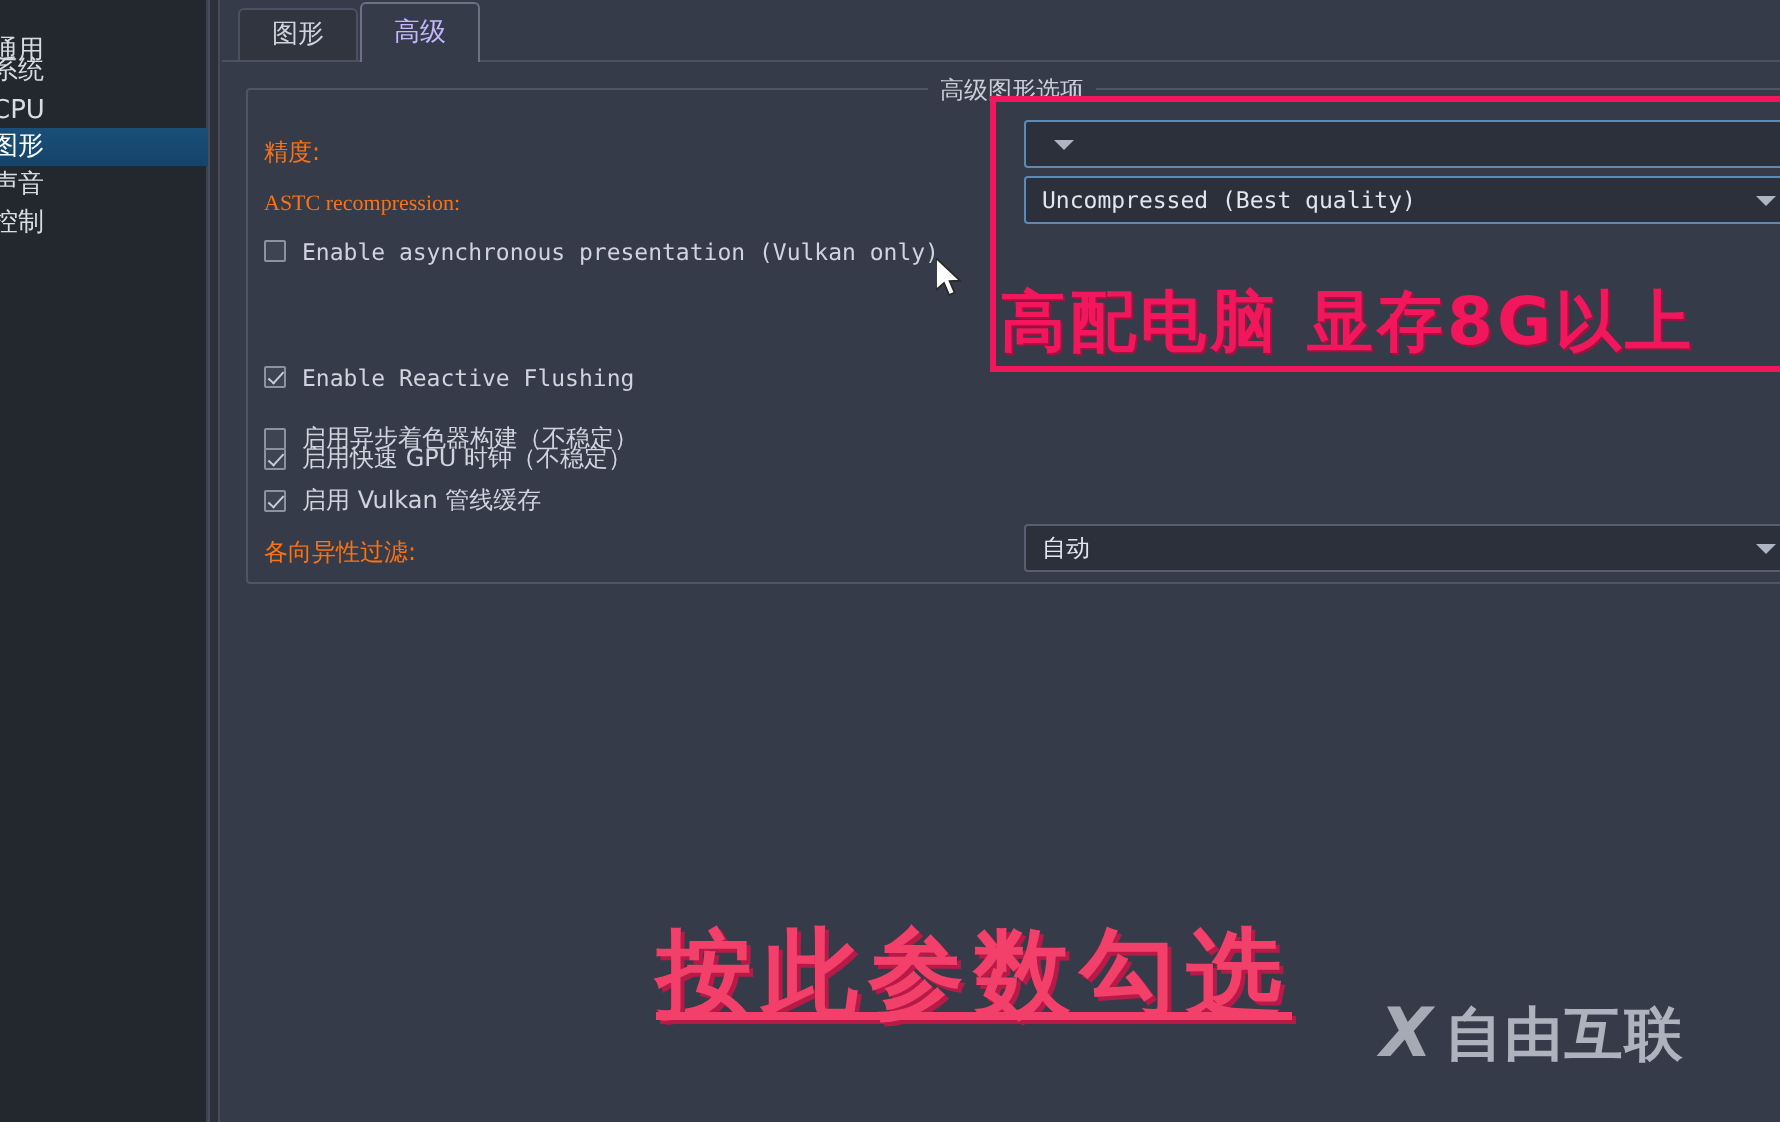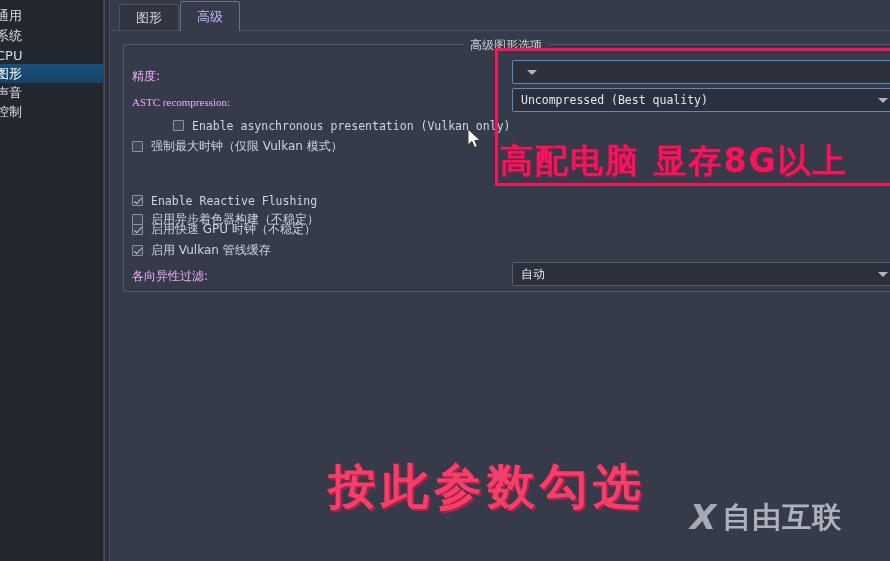--- a/index.html
+++ b/index.html
@@ -113,21 +113,21 @@
     background: #353b48;
     color: #c9ced8;
     font-size: 12px;
     font-family: "DejaVu Sans", sans-serif;
     white-space: nowrap;
     z-index: 2;
   }
 
   .form-label {
     position: absolute;
-    color: #f0abfc;
+    color: #f97316;
     font-size: 12px;
     font-family: "DejaVu Sans", sans-serif;
     white-space: nowrap;
   }
   .mono-label {
     font-family: Liberation Serif, serif;
     font-size: 11px;
     letter-spacing: 0px;
   }
 
@@ -229,20 +229,21 @@
     position: absolute;
     left: 328px; top: 455px;
     color: #f2406b;
     font-size: 48px;
     font-weight: bold;
     font-family: "DejaVu Sans", sans-serif;
     letter-spacing: 5px;
     white-space: nowrap;
     z-index: 6;
     text-shadow: 2px 2px 0 #b81a47;
+    text-decoration: underline;
   }
 
   
   #cursor {
     position: absolute;
     left: 468px; top: 129px;
     width: 14px; height: 20px;
     z-index: 9;
   }
 
@@ -272,21 +273,21 @@
     letter-spacing: 1px;
     line-height: 1;
   }
 </style>
 </head>
 <body>
 
 <div id="app">
 
   <div id="sidebar">
-    <div class="side-item" style="top:6px">通用</div>
+    <div class="side-item" style="top:16px">通用</div>
     <div class="side-item" style="top:26px">系统</div>
     <div class="side-item" style="top:46px">CPU</div>
     <div class="side-item selected" style="top:64px">图形</div>
     <div class="side-item" style="top:83px">声音</div>
     <div class="side-item" style="top:102px">控制</div>
   </div>
   <div id="side-splitter"></div>
 
   <div id="main">
 
@@ -298,32 +299,28 @@
 
     <div id="groupbox"></div>
     <div id="groupbox-title">高级图形选项</div>
 
     <div class="form-label" style="left:21px; top:68px;">精度:</div>
 
     <div class="form-label mono-label" style="left:21px; top:96px;">ASTC recompression:</div>
 
     <div class="form-label" style="left:21px; top:268px;">各向异性过滤:</div>
 
-    <div class="cb-row" style="left:21px; top:117px;margin-left:41px;">
+    <div class="cb-row" style="left:21px; top:117px;">
       <span class="cb-box"></span>
       <span class="cb-label">Enable asynchronous presentation (Vulkan only)</span>
     </div>
 
-    <div class="cb-row" style="left:21px; top:138px;">
-      <span class="cb-box"></span>
-      <span class="cb-label cn">强制最大时钟（仅限 Vulkan 模式）</span>
-    </div>
-
-
-    <div class="cb-row" style="left:21px; top:192px;">
+
+
+    <div class="cb-row" style="left:21px; top:180px;">
       <span class="cb-box checked"></span>
       <span class="cb-label">Enable Reactive Flushing</span>
     </div>
 
     <div class="cb-row" style="left:21px; top:211px;">
       <span class="cb-box"></span>
       <span class="cb-label cn">启用异步着色器构建（不稳定）</span>
     </div>
 
     <div class="cb-row" style="left:21px; top:221px;">

